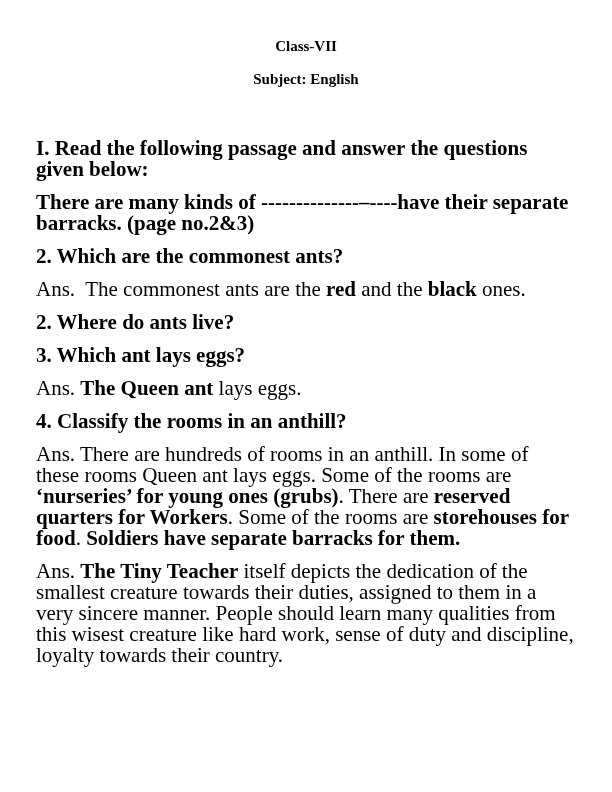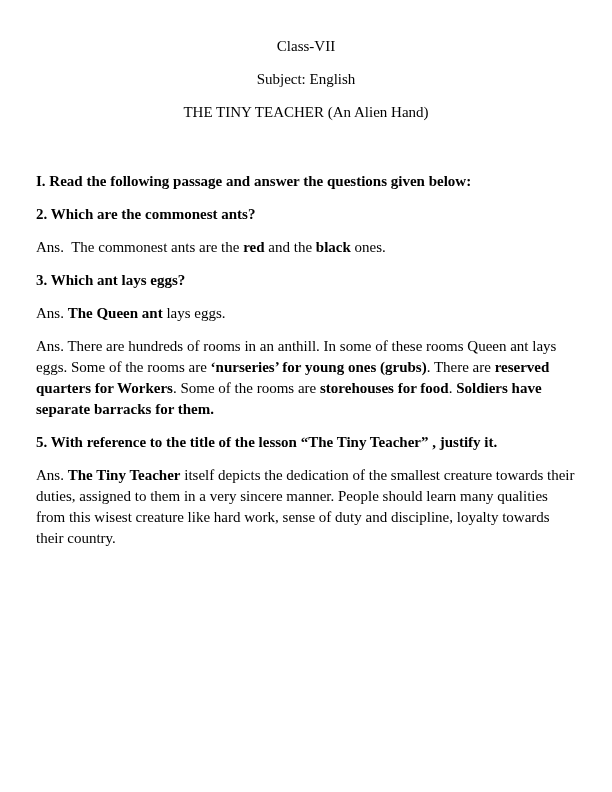--- a/index.html
+++ b/index.html
@@ -14,53 +14,54 @@
   .page {
     width: 612px;
     height: 792px;
     padding: 36px 36px 0 36px;
     background: #ffffff;
   }
   .doc-header { text-align: center; }
   .doc-header .h-line {
     font-size: 15px;
     line-height: 21px;
-    font-weight: normal;
+    font-weight: bold;
     margin-bottom: 12px;
     white-space: pre-wrap;
   }
   .doc-body { padding-top: 36px; }
   .para {
-    font-size: 15px;
+    font-size: 21px;
     line-height: 21px;
     margin-bottom: 12px;
     white-space: pre-wrap;
   }
   .para .seg-b { font-weight: bold; }
 </style>
 </head>
 <body>
 
 <div class="page">
 
   <header class="doc-header">
     <p class="h-line">Class-VII</p>
     <p class="h-line">Subject: English</p>
-    <p class="h-line">THE TINY TEACHER (An Alien Hand)</p>
   </header>
 
   <main class="doc-body">
     <p class="para"><span class="seg-b">I. Read the following passage and answer the questions given below:</span></p>
+    <p class="para"><span class="seg-b">There are many kinds of --------------–----have their separate barracks. (page no.2&amp;3)</span></p>
 
     <p class="para"><span class="seg-b">2. Which are the commonest ants?</span></p>
     <p class="para"><span>Ans.  The commonest ants are the </span><span class="seg-b">red</span><span> and the </span><span class="seg-b">black</span><span> ones.</span></p>
 
+    <p class="para"><span class="seg-b">2. Where do ants live?</span></p>
 
     <p class="para"><span class="seg-b">3. Which ant lays eggs?</span></p>
     <p class="para"><span>Ans. </span><span class="seg-b">The Queen ant</span><span> lays eggs.</span></p>
 
+    <p class="para"><span class="seg-b">4. Classify the rooms in an anthill?</span></p>
     <p class="para"><span>Ans. There are hundreds of rooms in an anthill. In some of these rooms Queen ant lays eggs. Some of the rooms are </span><span class="seg-b">‘nurseries’ for young ones (grubs)</span><span>. There are </span><span class="seg-b">reserved quarters for Workers</span><span>. Some of the rooms are </span><span class="seg-b">storehouses for food</span><span>. </span><span class="seg-b">Soldiers have separate barracks for them.</span></p>
 
-    <p class="para"><span class="seg-b">5. With reference to the title of the lesson “The Tiny Teacher” , justify it.</span></p>
     <p class="para"><span>Ans. </span><span class="seg-b">The Tiny Teacher</span><span> itself depicts the dedication of the smallest creature towards their duties, assigned to them in a very sincere manner. People should learn many qualities from this wisest creature like hard work, sense of duty and discipline, loyalty towards their country.</span></p>
   </main>
 
 </div>
 
 </body></html>

